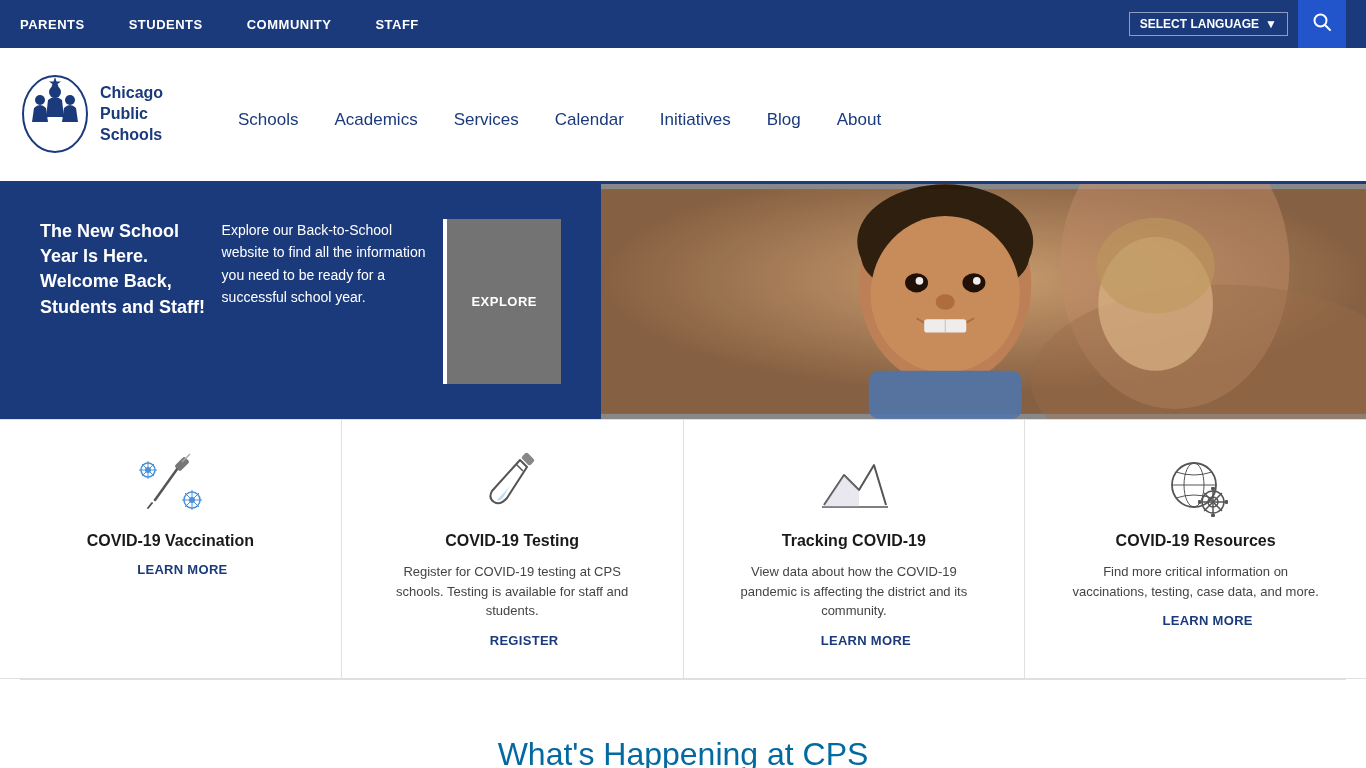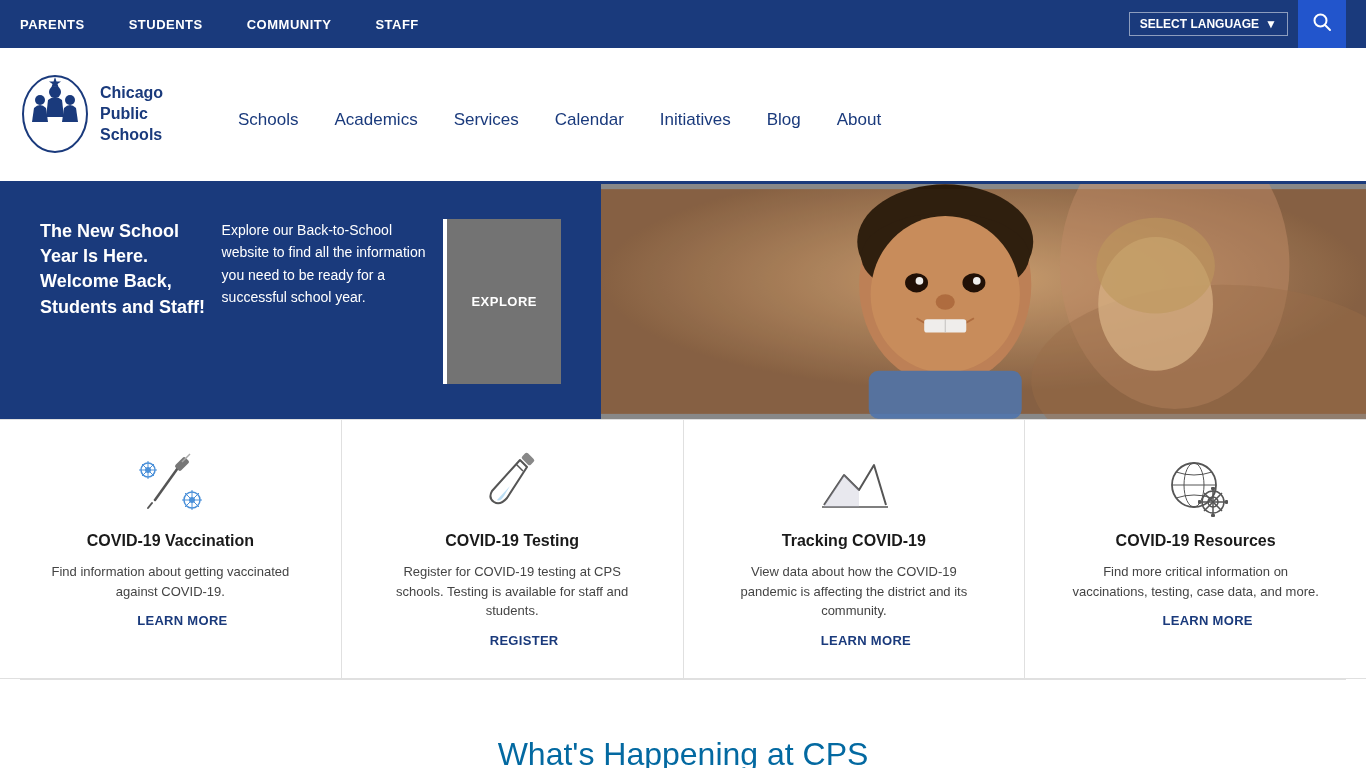--- a/index.html
+++ b/index.html
@@ -332,21 +332,20 @@
 
         <circle cx="62" cy="50" r="8" fill="none" stroke="#4a90d9" stroke-width="1.5"></circle>
         <circle cx="62" cy="50" r="3" fill="#4a90d9"></circle>
         <line x1="62" y1="40" x2="62" y2="60" stroke="#4a90d9" stroke-width="1"></line>
         <line x1="52" y1="50" x2="72" y2="50" stroke="#4a90d9" stroke-width="1"></line>
         <line x1="55" y1="43" x2="69" y2="57" stroke="#4a90d9" stroke-width="1"></line>
         <line x1="69" y1="43" x2="55" y2="57" stroke="#4a90d9" stroke-width="1"></line>
       </svg>
     </div>
     <h3>COVID-19 Vaccination</h3>
-    <p>Find information about getting vaccinated against COVID-19.</p>
     <a class="card-link">LEARN MORE</a>
   </div>
 
   <div class="card">
     <div class="card-icon">
       <svg width="80" height="70" viewBox="0 0 80 70">
 
         <path d="M48 10 L55 17 L35 48 Q28 56 22 52 Q16 48 20 41 Z" fill="none" stroke="#555" stroke-width="2" stroke-linejoin="round"></path>
         <line x1="44" y1="14" x2="51" y2="21" stroke="#555" stroke-width="1.5"></line>
 

